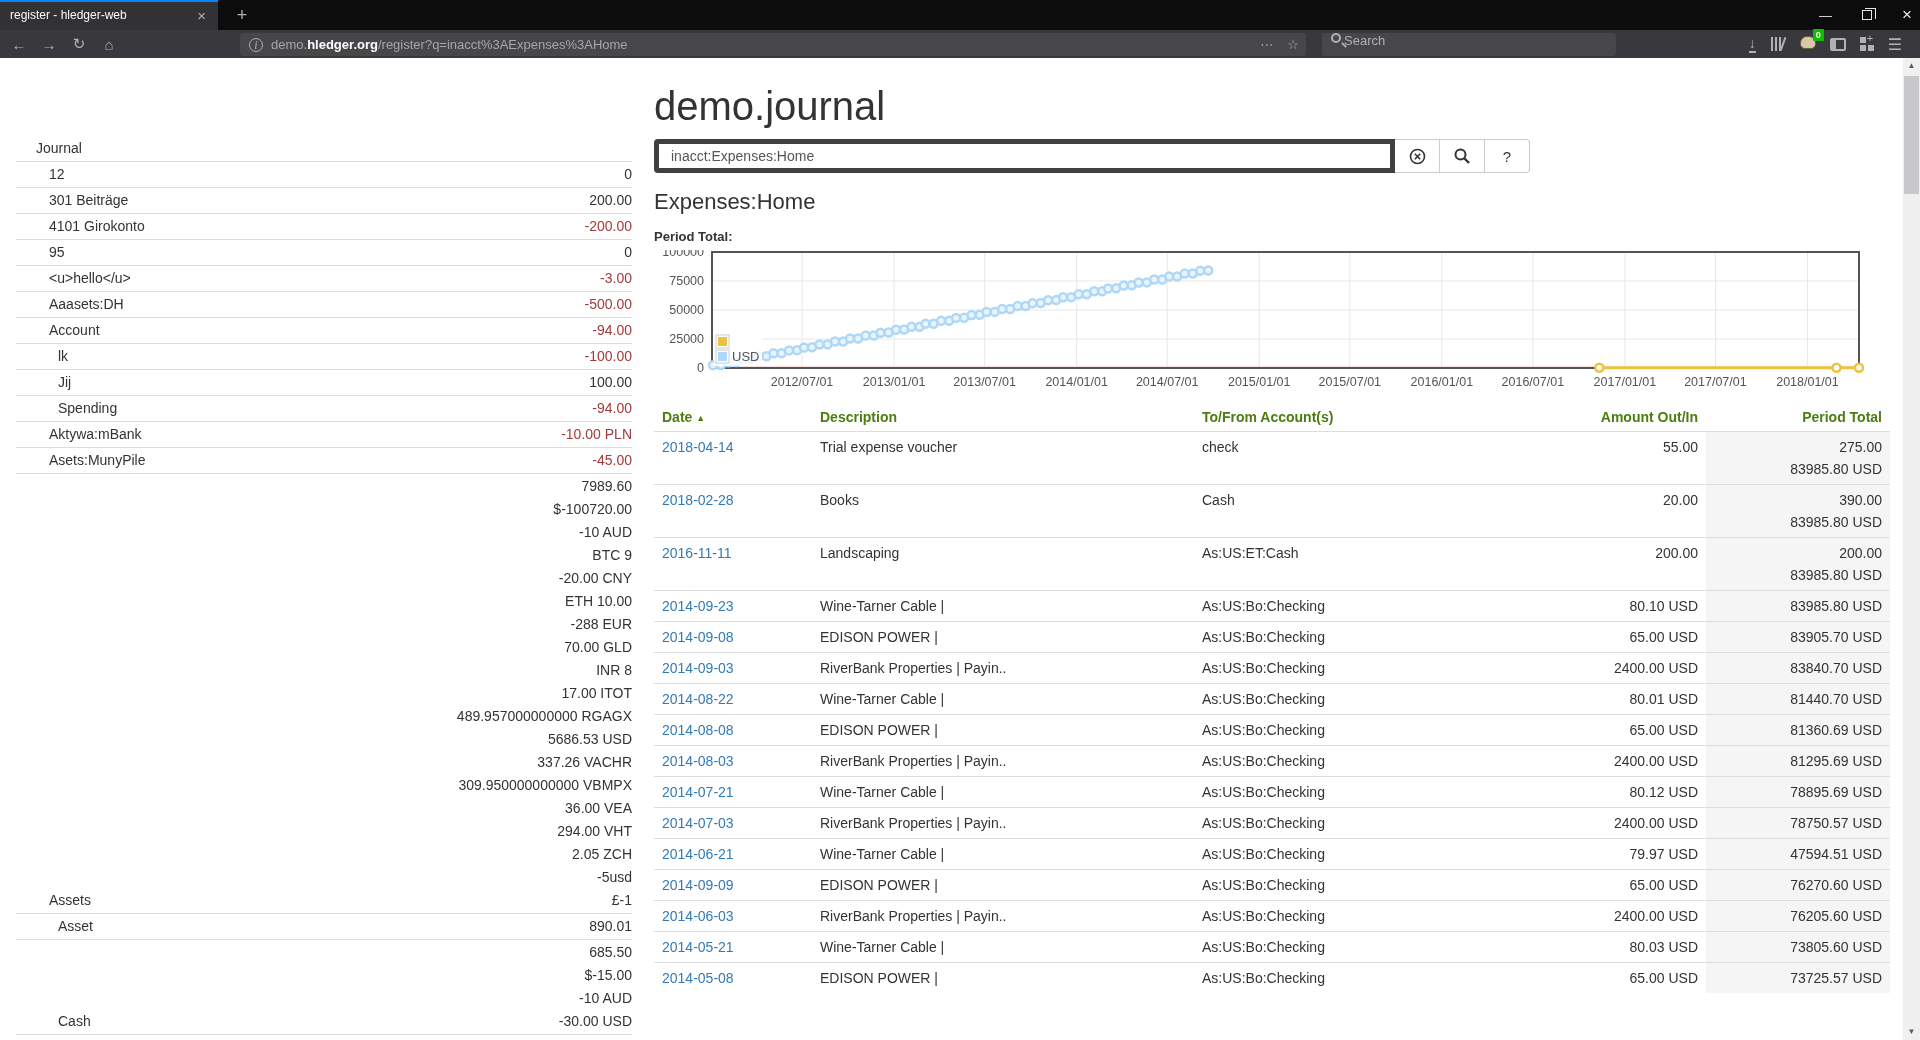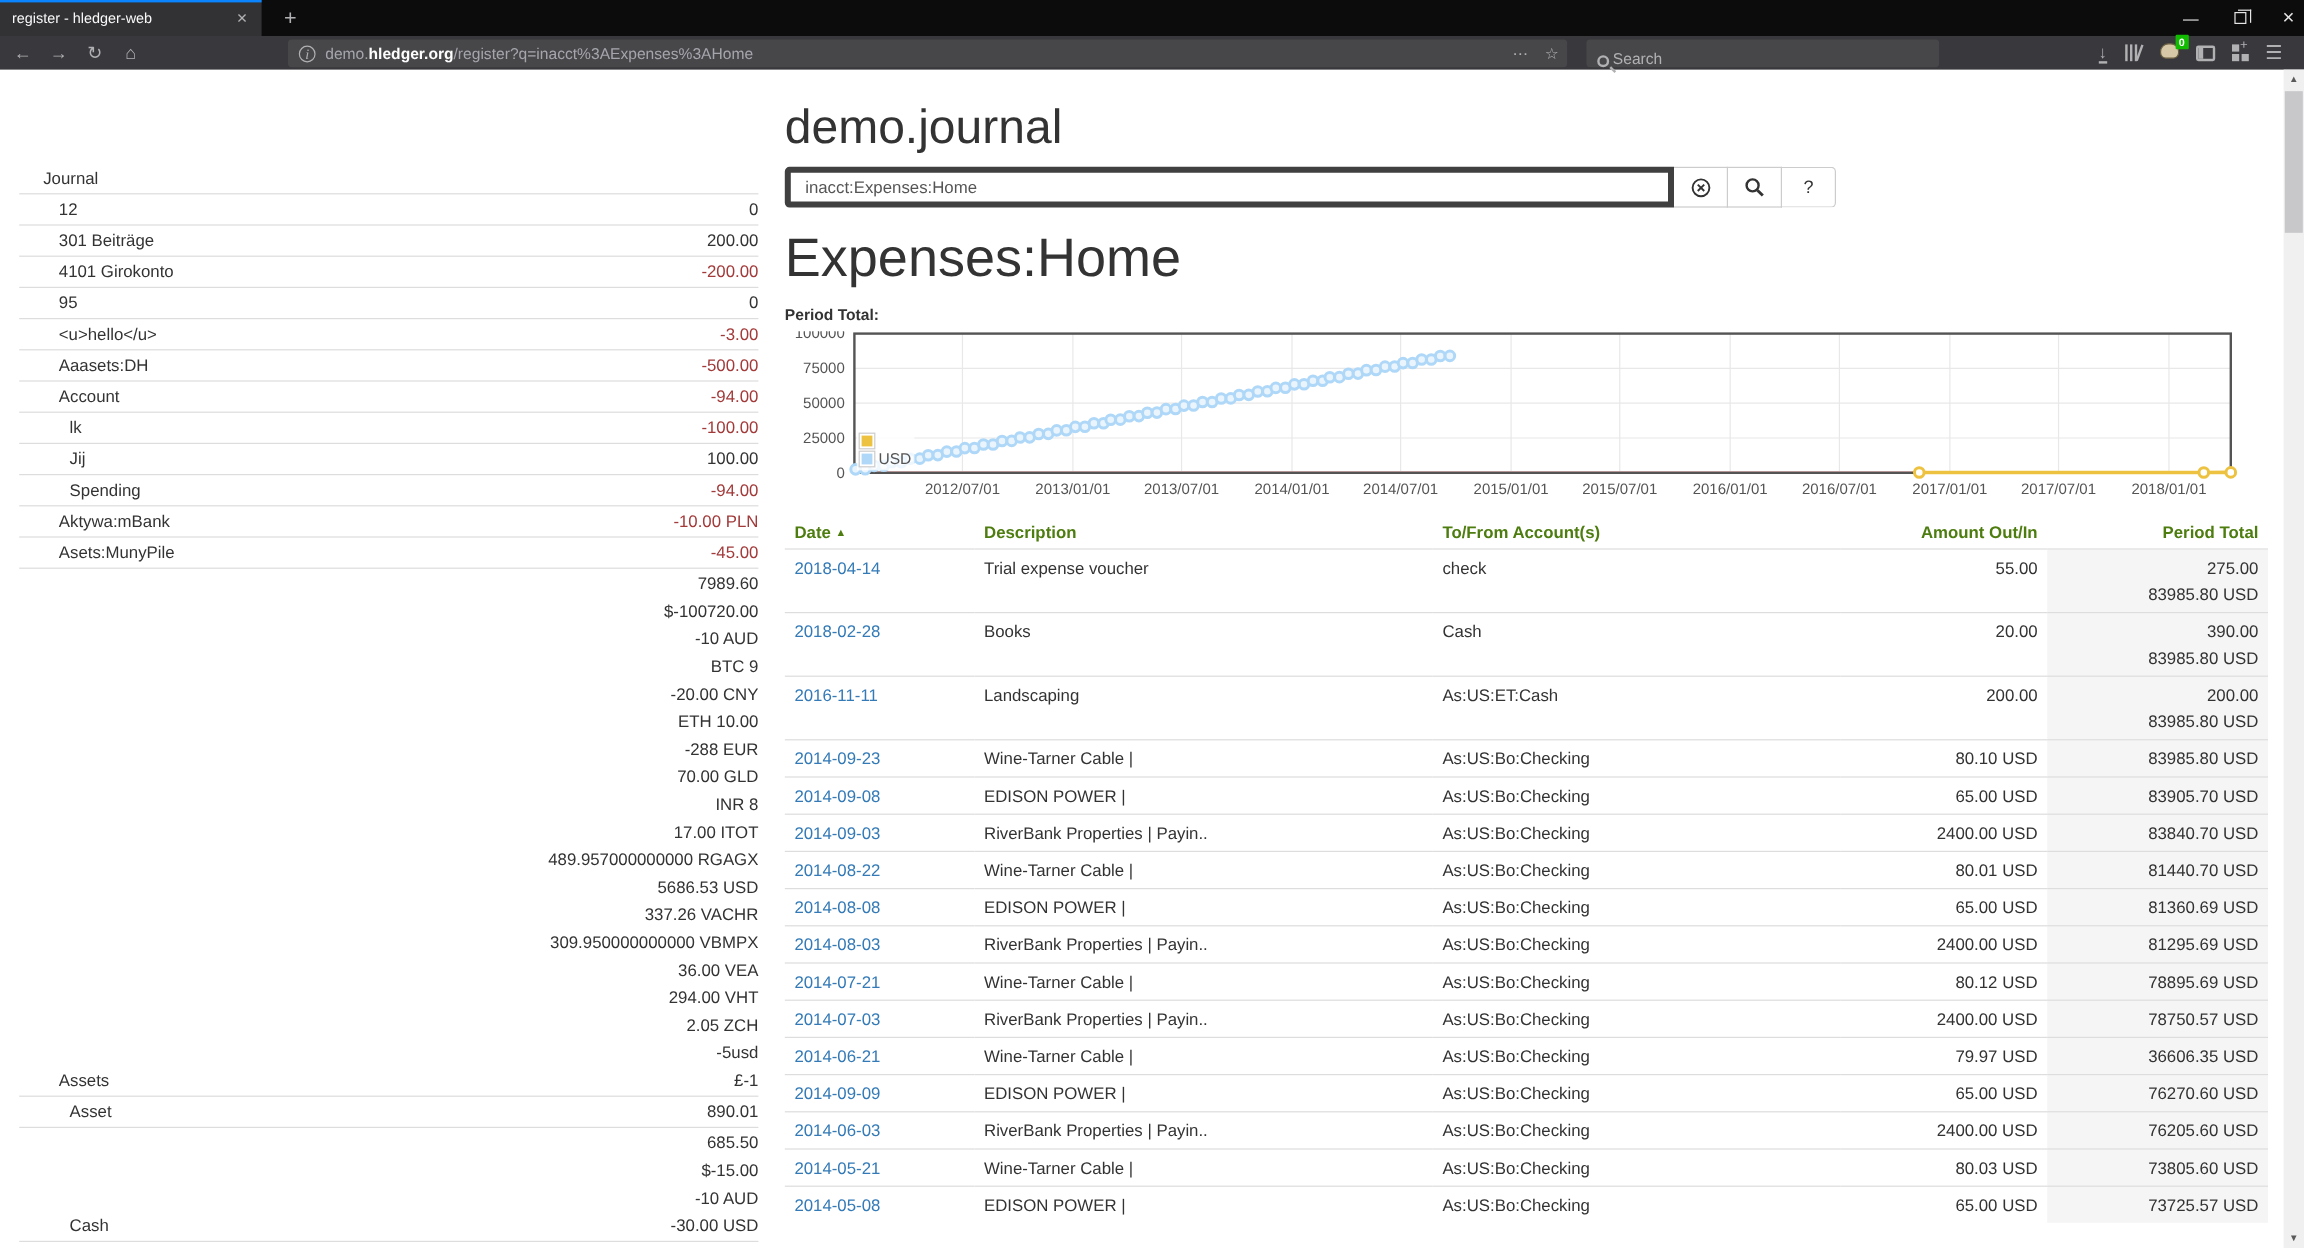--- a/index.html
+++ b/index.html
@@ -21,21 +21,21 @@
   .navicon { color:#b1b1b3; font-size:15px; width:30px; text-align:center; flex:0 0 auto; }
   #urlbar { position:absolute; left:240px; top:33px; width:1066px; height:23px; background:#474749;
             border-radius:3px; display:flex; align-items:center; font-size:13px; }
   #urlbar .info-icon { color:#b1b1b3; font-size:12px; margin:0 8px 0 9px;
             border:1px solid #b1b1b3; border-radius:50%; width:14px; height:14px; line-height:12px;
             text-align:center; font-style:italic; font-family:"Liberation Serif", serif; }
   .url-dim { color:#a5a5ad; } .url-host { color:#fdfdfe; font-weight:bold; }
   #urlbar .spacer { flex:1; }
   #urlbar .overflow-icon, #urlbar .star-icon { color:#b1b1b3; font-size:13px; padding:0 7px; }
   #searchbox { position:absolute; left:1322px; top:33px; width:294px; height:23px; background:#474749;
-            border-radius:3px; display:flex; align-items:flex-end; }
+            border-radius:3px; display:flex; align-items:flex-start; }
   #searchbox .mag { width:10px; height:10px; border:2px solid #b1b1b3; border-radius:50%;
             margin:0 3px 0 9px; position:relative; }
   #searchbox .mag::after { content:""; position:absolute; width:6px; height:2px; background:#b1b1b3;
             transform:rotate(45deg); left:8px; top:9px; }
   #searchbox input { background:transparent; border:none; outline:none; color:#b1b1b3;
             font-size:13px; width:220px; font-family:"Liberation Sans", sans-serif; }
   #searchbox input::placeholder { color:#b1b1b3; }
   #winctrl { position:absolute; right:8px; top:0; height:30px; display:flex; align-items:center; gap:30px; }
   #winctrl span { color:#e6e6e6; font-size:13px; }
   #winctrl .maxbox { width:10px; height:10px; border:1px solid #e6e6e6; display:inline-block; position:relative; }
@@ -75,21 +75,21 @@
 
   
   #main { position:absolute; left:654px; top:58px; width:1236px; }
   #page-title { font-size:40px; font-weight:500; color:#333; margin:26px 0 10px 0; }
   #search-row { display:flex; height:34px; margin-bottom:0; }
   #query-input { flex:0 0 741px; height:34px; border:5px solid #404040; border-radius:4px 0 0 4px;
         padding:6px 12px; font-size:14px; color:#555; outline:none; font-family:"Liberation Sans", sans-serif; }
   .btn { width:45px; height:34px; background:#fff; border:1px solid #ccc; border-left:none;
         display:flex; align-items:center; justify-content:center; font-size:15px; color:#333; }
   .btn:last-child { border-radius:0 4px 4px 0; }
-  #register-heading { font-size:45px; font-weight:500; color:#333; margin:16px 0 0 0; }
+  #register-heading { font-size:22px; font-weight:500; color:#333; margin:16px 0 0 0; }
   #chart-label { font-size:13px; font-weight:bold; color:#333; margin:14px 0 6px 0; }
   #chart-wrap { position:relative; width:1236px; height:140px; }
 
   
   #register-table { width:1236px; border-collapse:collapse; font-size:14px; margin-top:14px; table-layout:fixed; }
   #register-table th { text-align:left; font-weight:bold; color:#4d7c0f; padding:5px 8px 6px 8px; }
   #register-table th.num, #register-table td.num { text-align:right; }
   #register-table td { border-top:1px solid #ddd; padding:4px 8px; vertical-align:top; line-height:22px; }
   #register-table td.ptotal { background:#f5f5f5; }
   #register-table a.datelink { color:#337ab7; text-decoration:none; }
@@ -541,21 +541,21 @@
             <td class="num ptotal">
               <div>78750.57 USD</div>
             </td>
           </tr>
           <tr>
             <td><a class="datelink" href="#">2014-06-21</a></td>
             <td>Wine-Tarner Cable |</td>
             <td>As:US:Bo:Checking</td>
             <td class="num">79.97 USD</td>
             <td class="num ptotal">
-              <div>36606.35 USD</div>
+              <div>47594.51 USD</div>
             </td>
           </tr>
           <tr>
             <td><a class="datelink" href="#">2014-09-09</a></td>
             <td>EDISON POWER |</td>
             <td>As:US:Bo:Checking</td>
             <td class="num">65.00 USD</td>
             <td class="num ptotal">
               <div>76270.60 USD</div>
             </td>

